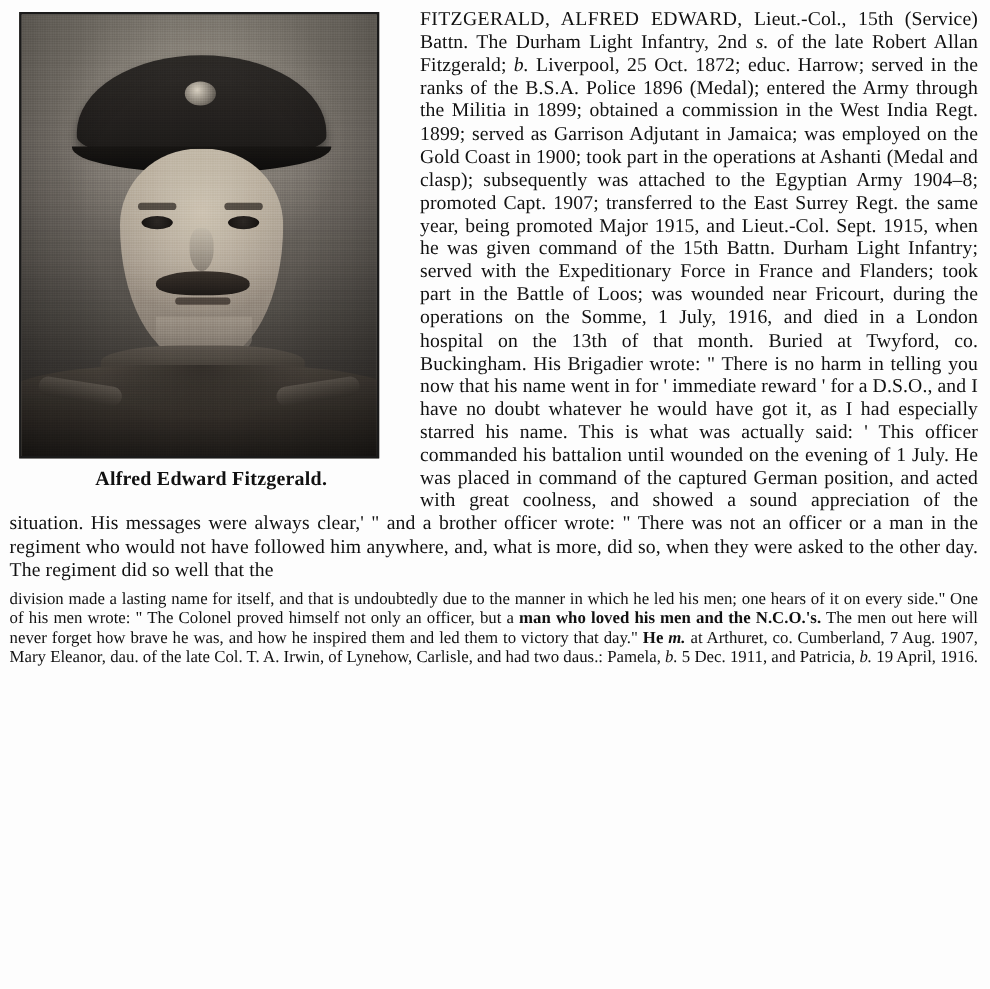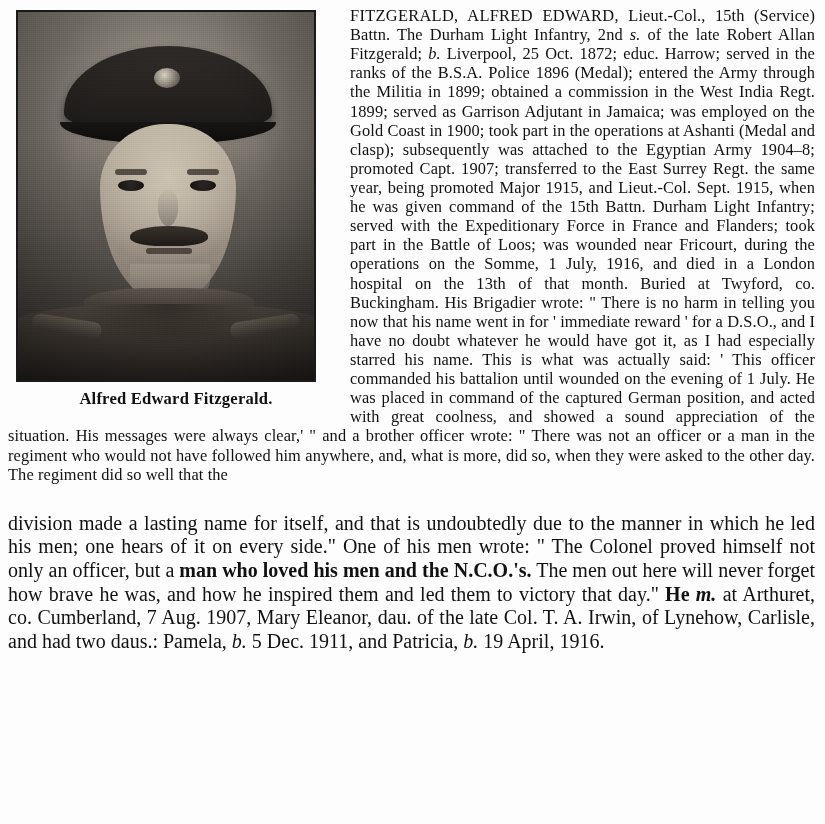--- a/index.html
+++ b/index.html
@@ -162,22 +162,22 @@
     pointer-events: none;
   }
   .caption {
     text-align: center;
     font-weight: bold;
     font-size: 16.6px;
     margin-top: 7px;
     letter-spacing: 0.2px;
   }
   .para3 {
-    margin-top: 28px;
-    font-size: 20px;
+    margin-top: 8px;
+    font-size: 14px;
     line-height: 1.185;
     text-align: justify;
   }
   .b { font-weight: bold; }
   .i { font-style: italic; }
 </style>
 </head>
 <body>
 
 <div class="page">

